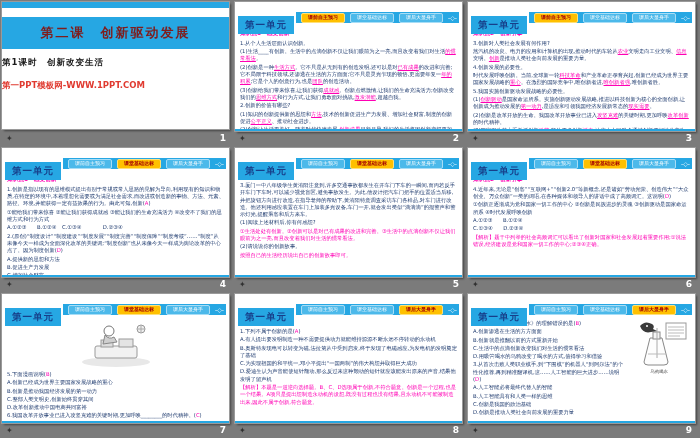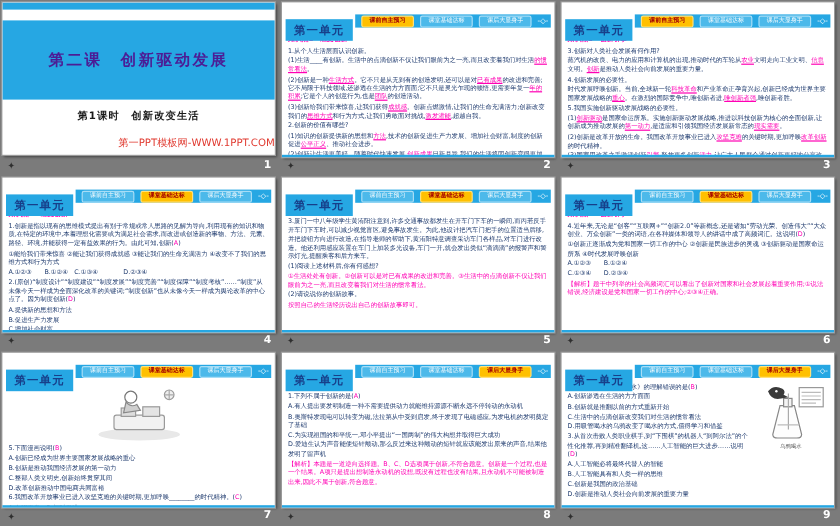--- a/index.html
+++ b/index.html
@@ -9,23 +9,23 @@
   .slide{position:absolute;top:2px;left:1px;width:227px;height:127px;background:#fff;overflow:hidden;
          box-shadow:0 0 0 1px #9a9a9a,1.5px 1.5px 2px rgba(0,0,0,.45);}
   .slide.content{border-bottom:2px solid var(--accent);}
   .cellfoot{position:absolute;left:1px;right:2px;bottom:1px;height:13px;display:flex;align-items:center;justify-content:space-between;padding:0 4px;}
   .trans-icon{color:#2f2f2f;font-size:8px;line-height:1;}
   .pagenum{color:#fff;font-size:9px;font-weight:bold;line-height:1;}
 
   
   .topbar{height:6px;background:var(--accent);}
   .t-unit{margin-top:20px;text-align:center;font-size:9.5px;font-weight:bold;color:#1a1a1a;letter-spacing:2px;}
-  .t-banner{margin-top:9px;background:var(--accent);color:#4c1d95;text-align:center;font-size:13px;font-weight:bold;padding:24px 0;letter-spacing:2px;}
-  .t-lesson{margin-top:8px;text-align:center;font-size:8.5px;color:#1a1a1a;font-weight:bold;letter-spacing:1px;}
-  .t-water{margin-top:11px;text-align:right;font-size:8.5px;color:#e03a30;font-weight:normal;}
+  .t-banner{margin-top:9px;background:var(--accent);color:#7f1d1d;text-align:center;font-size:13px;font-weight:bold;padding:7px 0;letter-spacing:2px;}
+  .t-lesson{margin-top:8px;font-size:8.5px;color:#1a1a1a;font-weight:bold;letter-spacing:1px;}
+  .t-water{margin-top:11px;text-align:left;font-size:8.5px;color:#e03a30;font-weight:bold;}
 
   
   .c-head{position:relative;height:21px;margin:3px 3px 0 3px;}
   .unit-box{position:absolute;left:0;top:11px;width:56px;height:18px;background:var(--accent);color:#173f8a;font-weight:bold;font-size:9.5px;display:flex;align-items:center;justify-content:center;letter-spacing:1px;}
   .tabbar{position:absolute;left:58px;right:0;top:7px;height:11px;background:var(--accent);display:flex;align-items:center;gap:5px;padding:0 5px;}
   .tab{font-size:5px;line-height:1;padding:1.5px 6px;border-radius:2px;color:#fff;background:#4cb9ea;border:1px solid #a7ddf6;white-space:nowrap;}
   .tab.active{background:#ffc000;color:#a40000;border-color:#ffe07a;font-weight:bold;}
   .bar-icon{margin-left:auto;color:#fff;font-size:6px;line-height:1;}
 
   .c-body{padding:2px 5px 0 5px;font-size:5.3px;line-height:1.38;color:#1e3a6e;}

